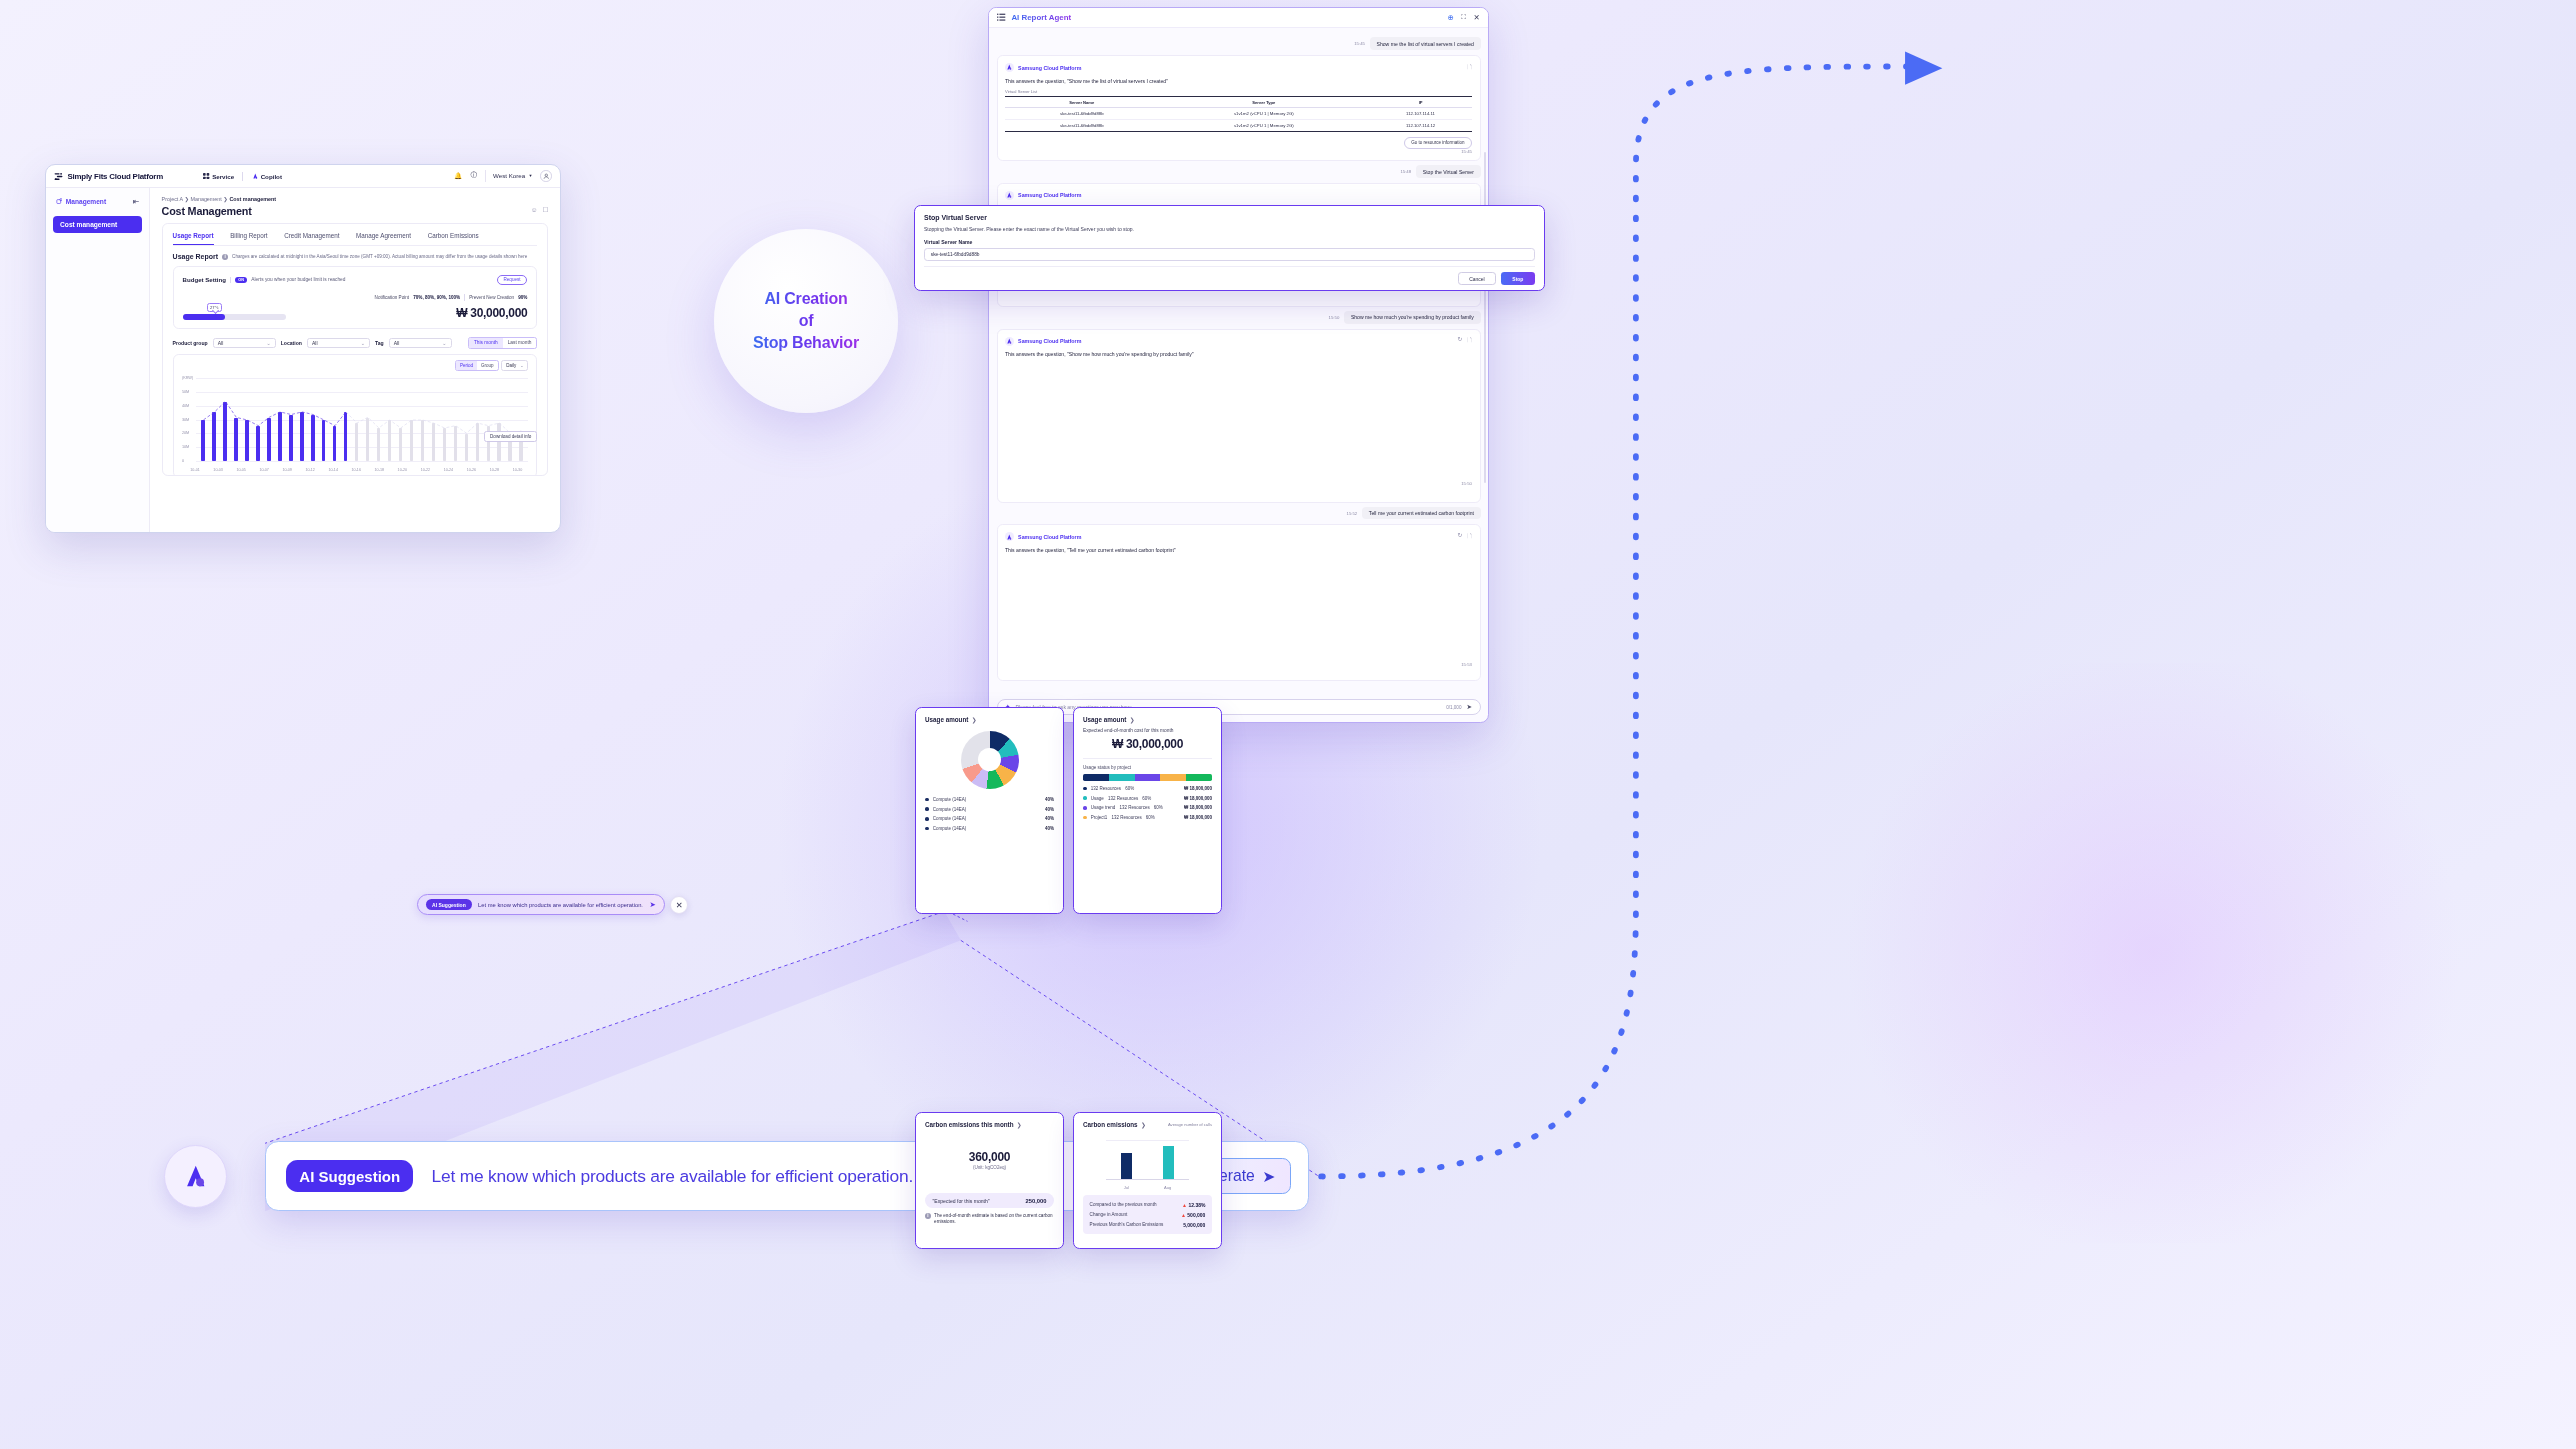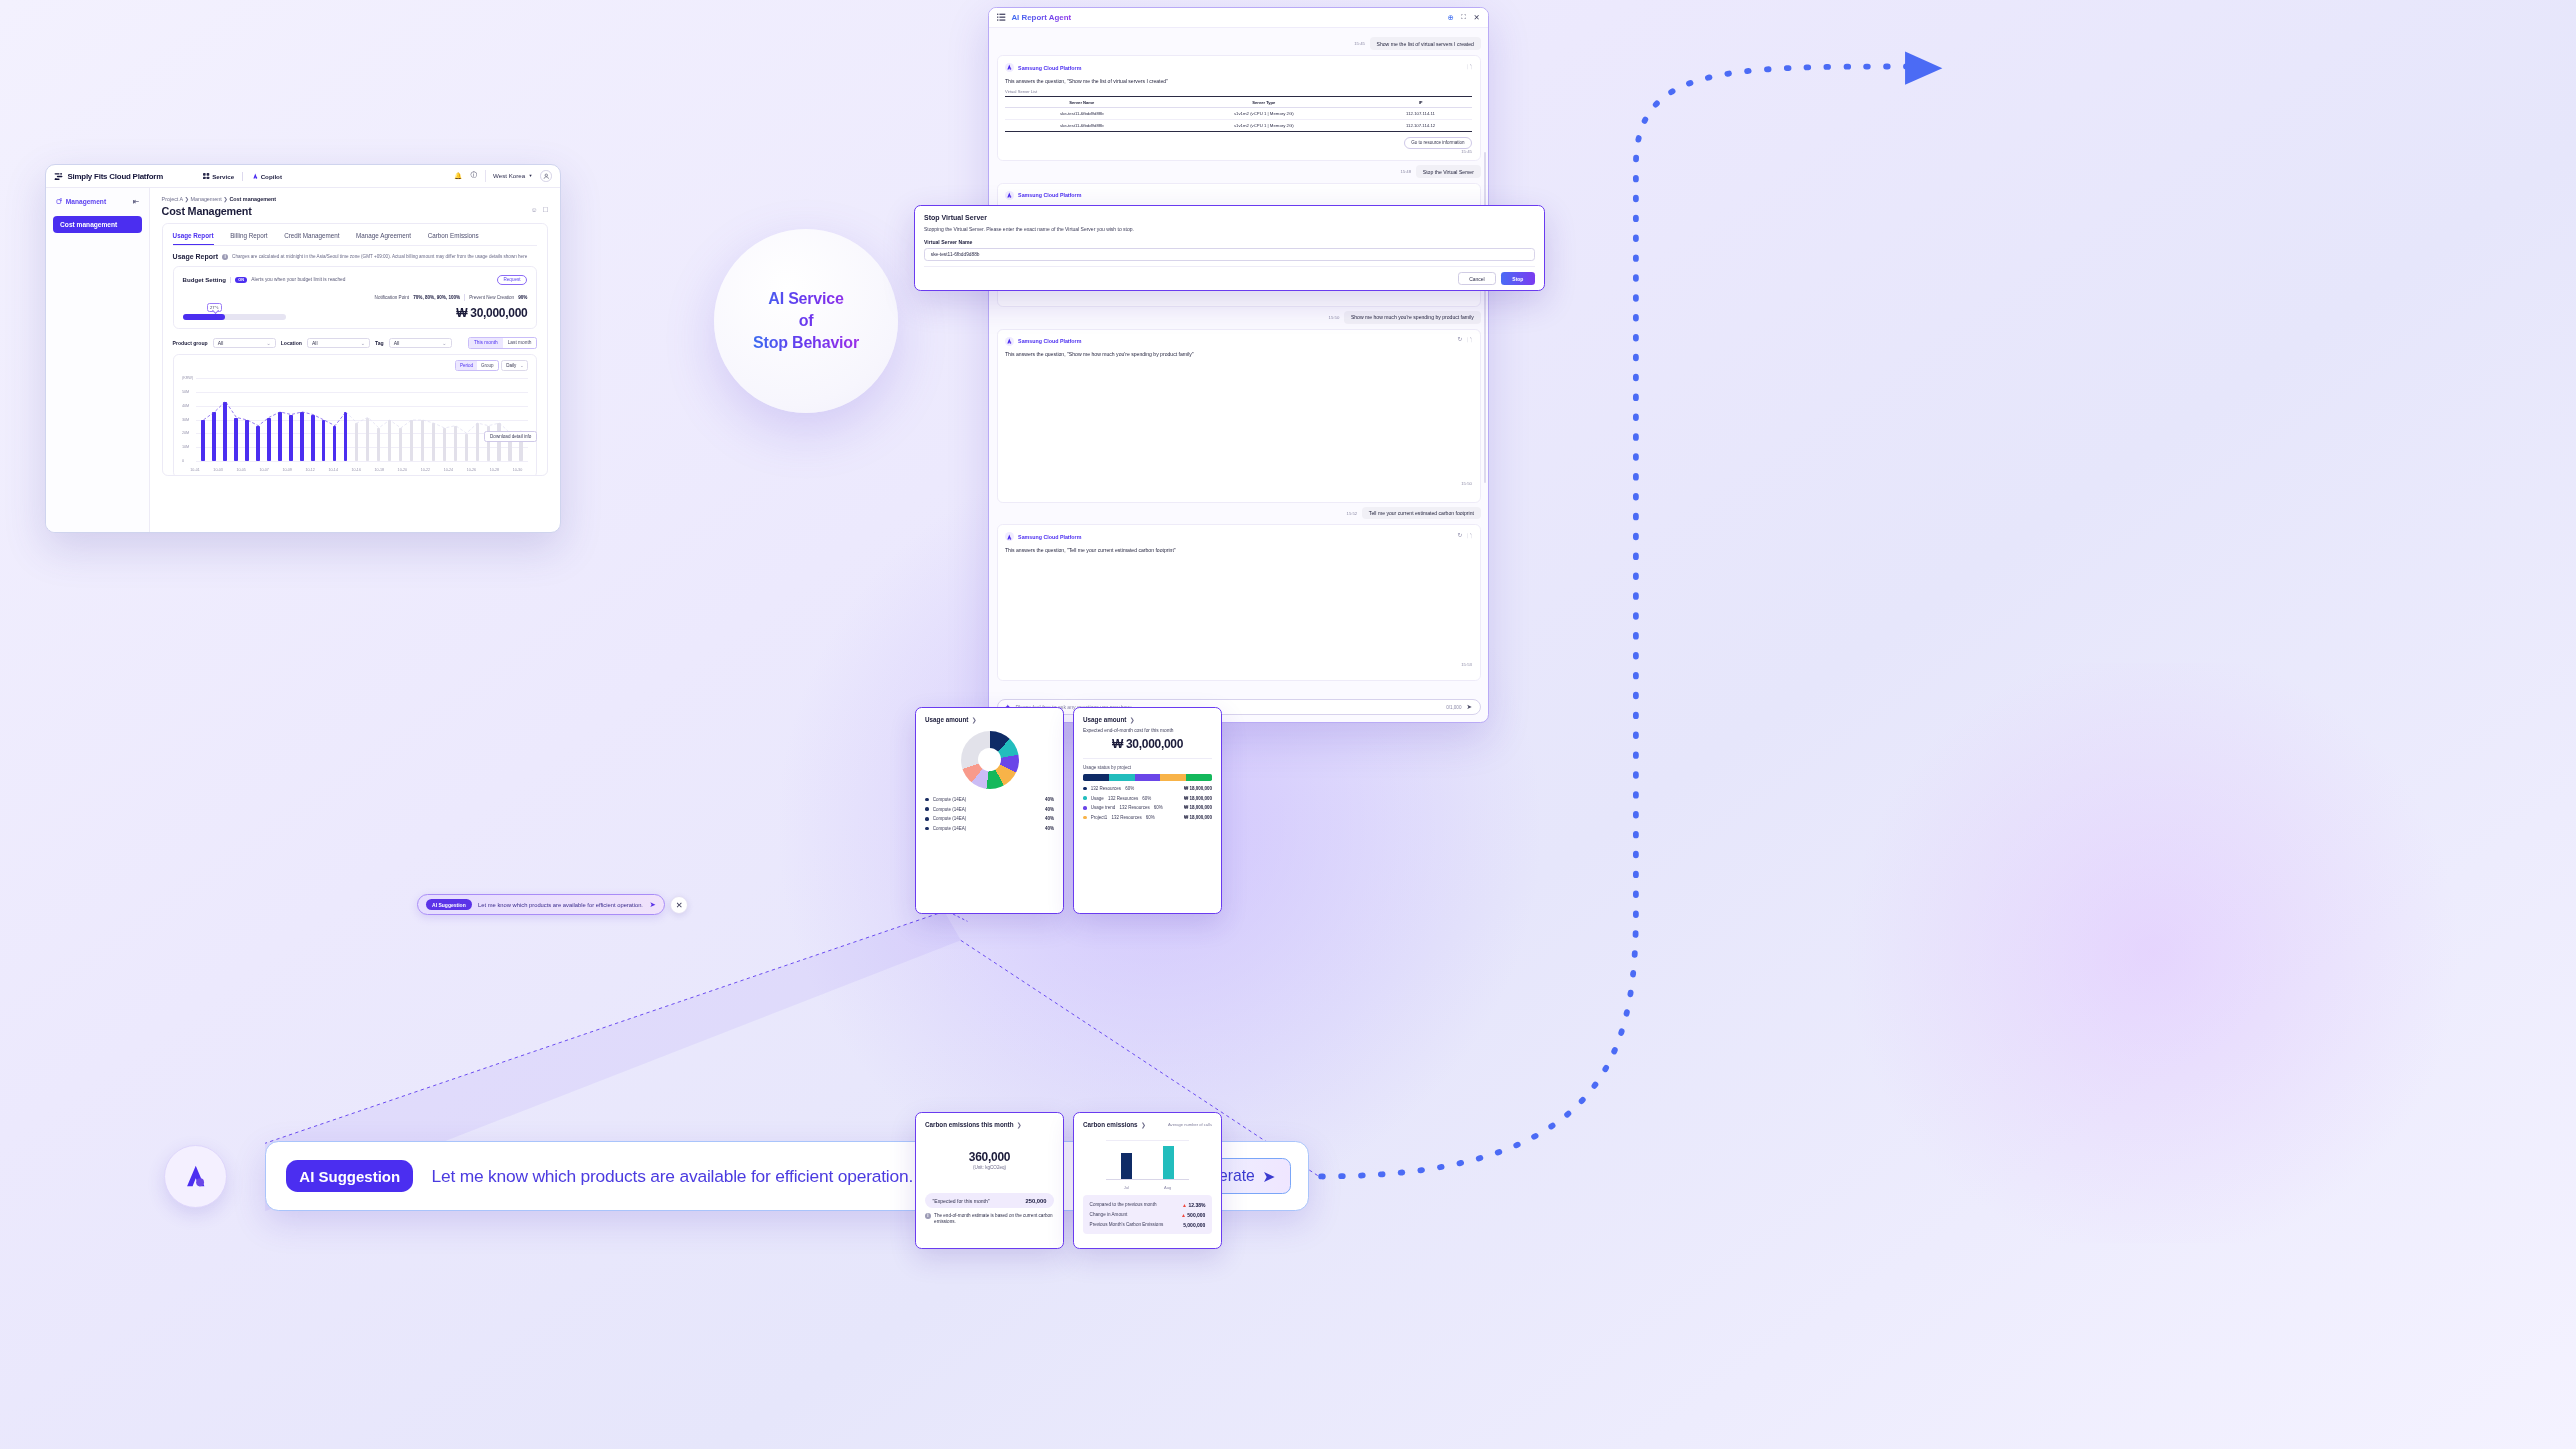--- a/index.html
+++ b/index.html
@@ -566,21 +566,21 @@
   <span class="tag">AI Suggestion</span>
   <span class="msg">Let me know which products are available for efficient operation.</span>
   <div class="gen-btn">
     <span>Generate</span>
     <span>➤</span>
   </div>
 </div>
 
 <div id="center-circle">
   <div class="t">
-    <div>AI Service</div>
+    <div>AI Creation</div>
     <div>of</div>
     <div>Stop Behavior</div>
   </div>
 </div>
 
 <div id="copilot">
   <div class="cp-head">
     <svg width="8.3" height="8.3" viewBox="0 0 12 12">
       <rect x="0" y="1" width="2" height="1.6" fill="#2b2b4d"></rect>
         <rect x="3.5" y="1" width="8.5" height="1.6" fill="#2b2b4d"></rect>

